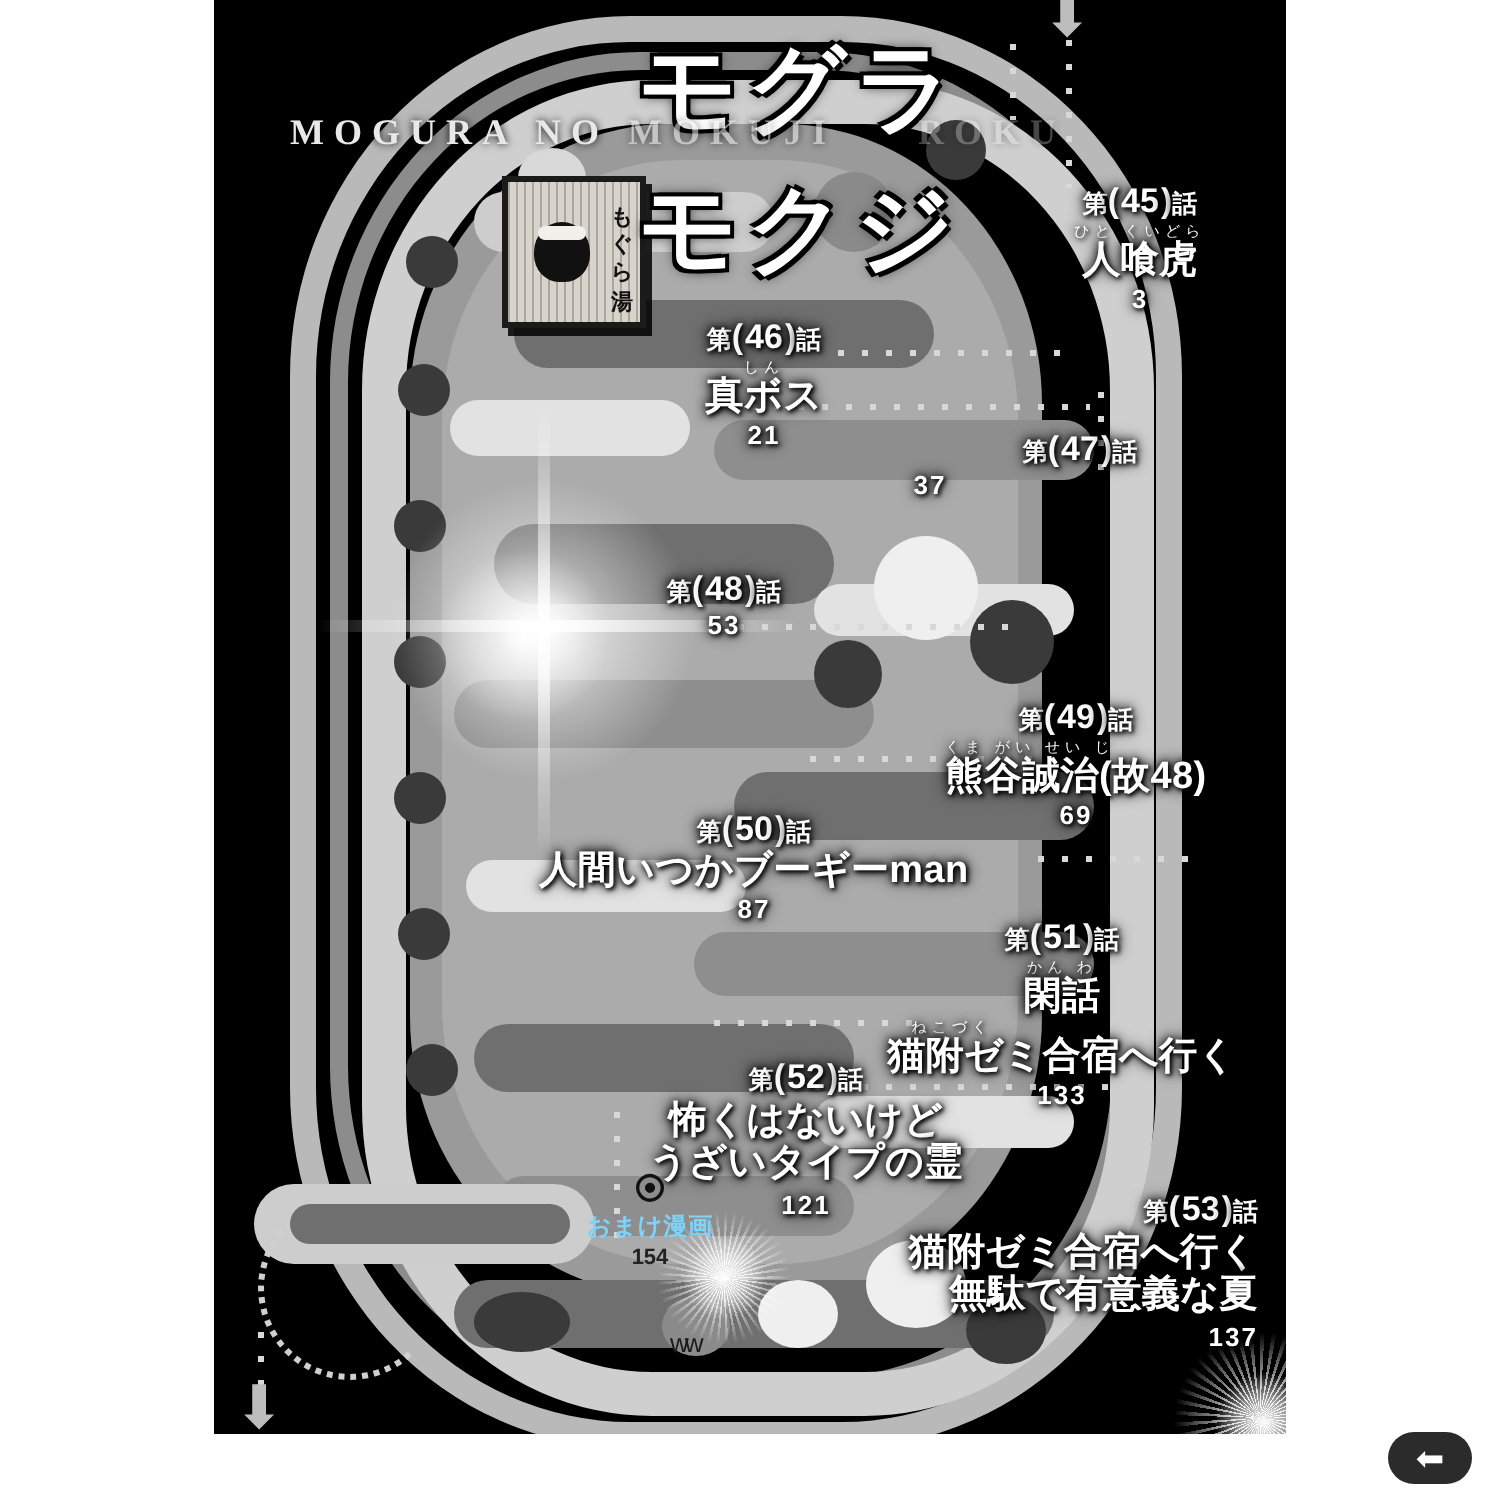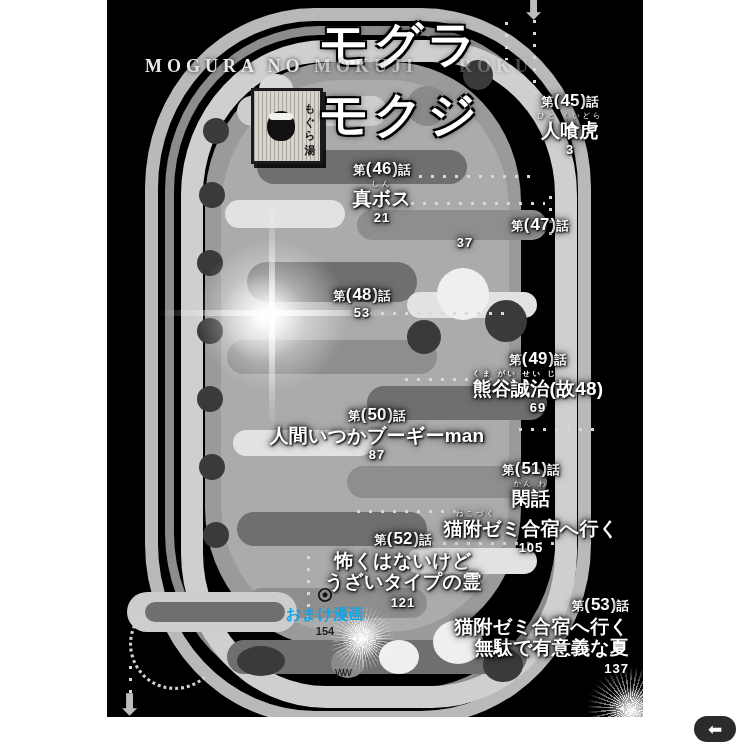--- a/index.html
+++ b/index.html
@@ -229,23 +229,23 @@
   #omake .flame {
     display: block;
     font-size: 16px;
     font-weight: bold;
     color: #111;
     line-height: 1;
     margin-bottom: 1px;
   }
   #omake .olabel {
     display: block;
-    font-size: 15px;
-    font-weight: bold;
-    color: #0ea5e9;
+    font-size: 12px;
+    font-weight: bold;
+    color: #7dd3fc;
     letter-spacing: 0.5px;
   }
   #omake .opg {
     display: block;
     font-size: 11px;
     font-weight: bold;
     color: #222;
     margin-top: 1px;
   }
   
@@ -438,21 +438,21 @@
       </span>
       <span class="pg">53</span>
     </div>
 
     <div class="entry" style="left:338px; top:350px; width:186px;">
       <span class="plate"></span>
       <span class="cap">
         <span>第</span><span class="paren">(</span><span class="num">49</span><span class="paren">)</span><span>話</span>
       </span>
       <span class="ruby-wrap">
-        <span class="ruby-line" style="margin-left:-46px;font-weight:bold;">くま がい せい じ</span>
+        <span class="ruby-line" style="margin-left:-46px;">くま がい せい じ</span>
         <span class="title">熊谷誠治(故48)</span>
       </span>
       <span class="pg">69</span>
     </div>
 
     <div class="entry" style="left:150px; top:406px; width:240px;">
       <span class="plate"></span>
       <span class="cap">
         <span>第</span><span class="paren">(</span><span class="num">50</span><span class="paren">)</span><span>話</span>
       </span>
@@ -466,21 +466,21 @@
       <span class="plate"></span>
       <span class="cap">
         <span>第</span><span class="paren">(</span><span class="num">51</span><span class="paren">)</span><span>話</span>
       </span>
       <span class="ruby-wrap">
         <span class="ruby-line">かん わ</span>
         <span class="title">閑話</span>
         <span class="ruby-line" style="margin-left:-110px; margin-top:2px;">ねこづく</span>
         <span class="title">猫附ゼミ合宿へ行く</span>
       </span>
-      <span class="pg">105</span>
+      <span class="pg">133</span>
     </div>
 
     <div class="entry" style="left:206px; top:530px; width:180px;">
       <span class="plate"></span>
       <span class="cap">
         <span>第</span><span class="paren">(</span><span class="num">52</span><span class="paren">)</span><span>話</span>
       </span>
       <span class="ruby-wrap">
         <span class="title two">怖くはないけど</span>
         <span class="title two">うざいタイプの霊</span>

